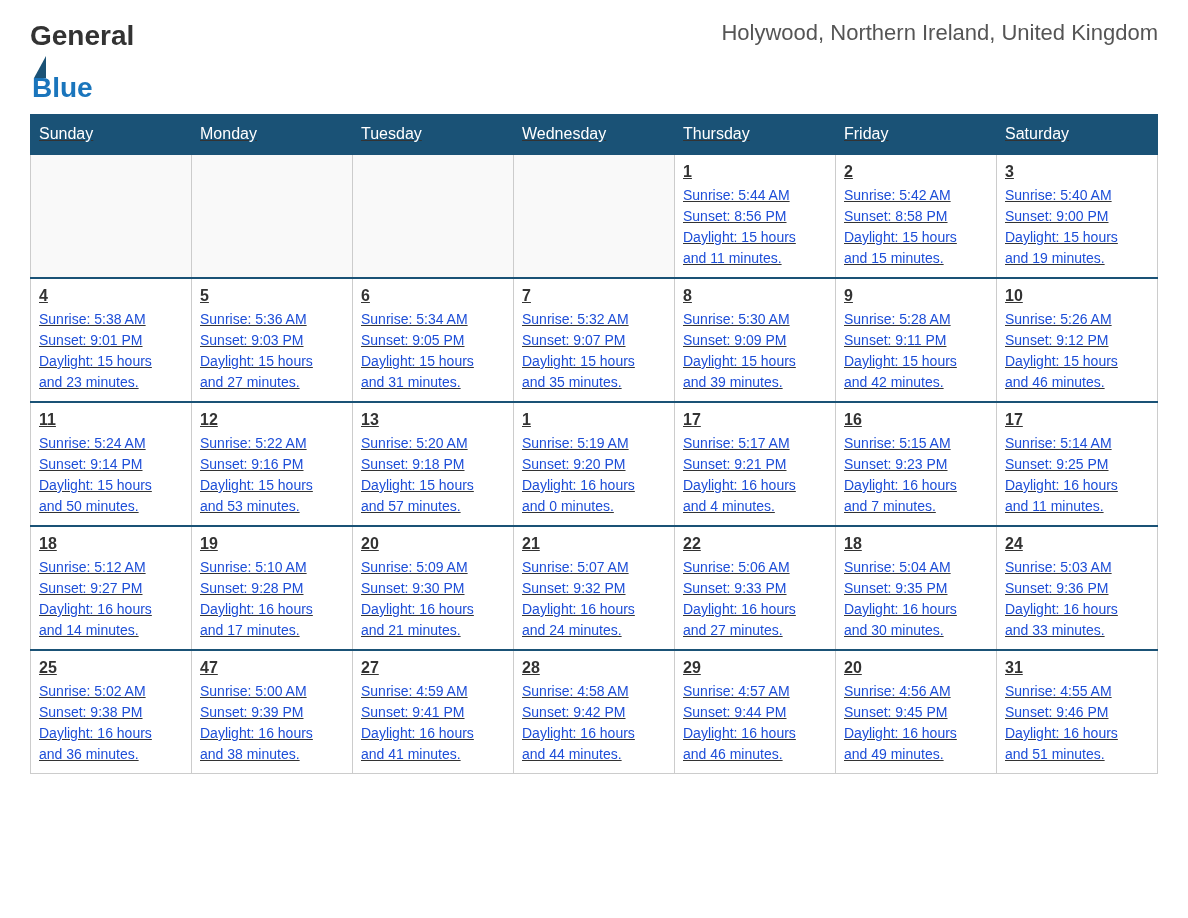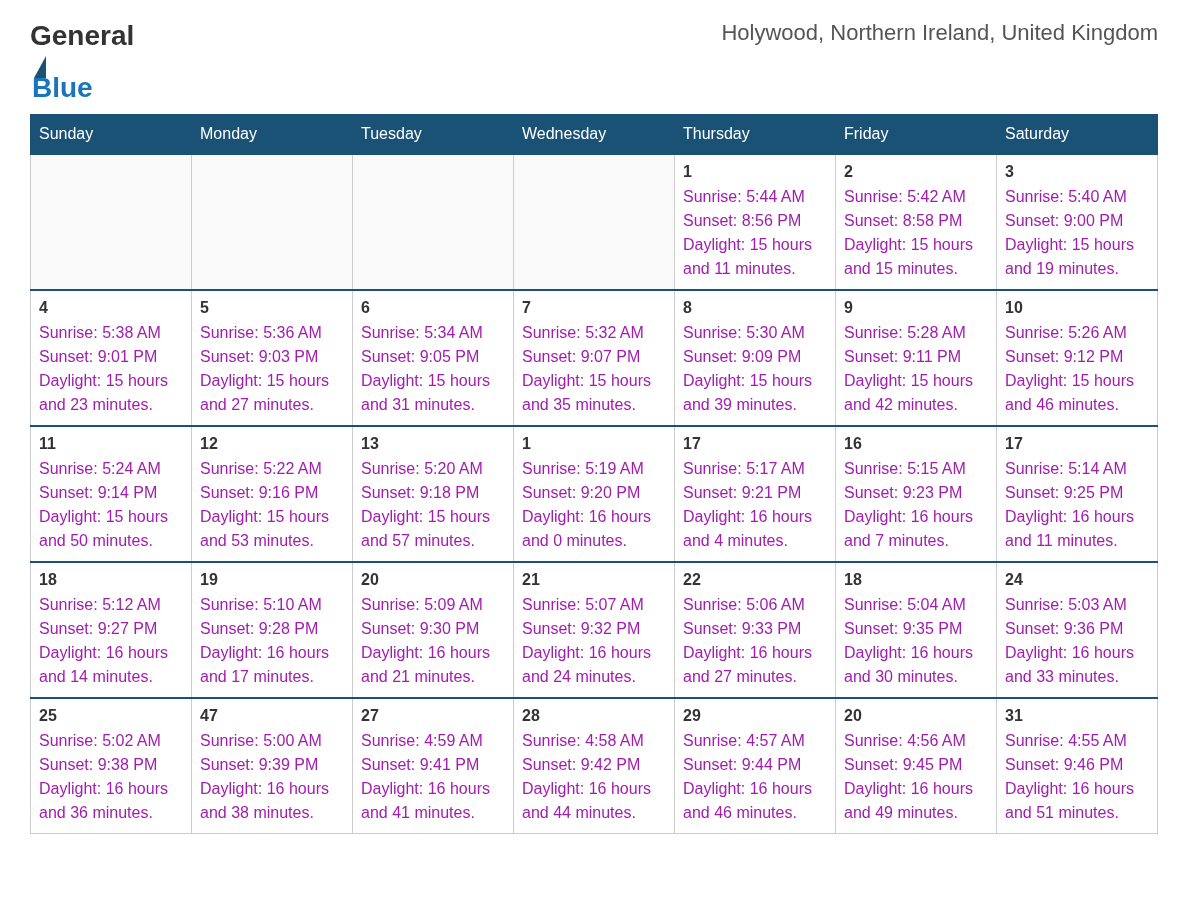--- a/index.html
+++ b/index.html
@@ -58,20 +58,21 @@
       line-height: 1.1;
     }
     .location {
       font-size: 22px;
       color: #555;
     }
     .calendar {
       width: 100%;
       border-collapse: collapse;
       margin-top: 8px;
+      text-decoration: underline;
     }
     .calendar th {
       background-color: #1a5276;
       color: #fff;
       padding: 10px 8px;
       font-size: 16px;
       font-weight: normal;
       text-align: left;
       border: 1px solid #1a5276;
     }
@@ -86,22 +87,22 @@
     .calendar td.empty {
       background: #f9f9f9;
     }
     .day-number {
       font-size: 16px;
       font-weight: bold;
       color: #333;
       margin-bottom: 4px;
     }
     .day-info {
-      font-size: 16px;
-      color: #a21caf;
+      font-size: 14px;
+      color: #1d4ed8;
       line-height: 1.5;
     }
     .week-row td {
       border-top: 2px solid #1a5276;
     }
   </style>
 </head>
 <body>
 
 <div class="header">

